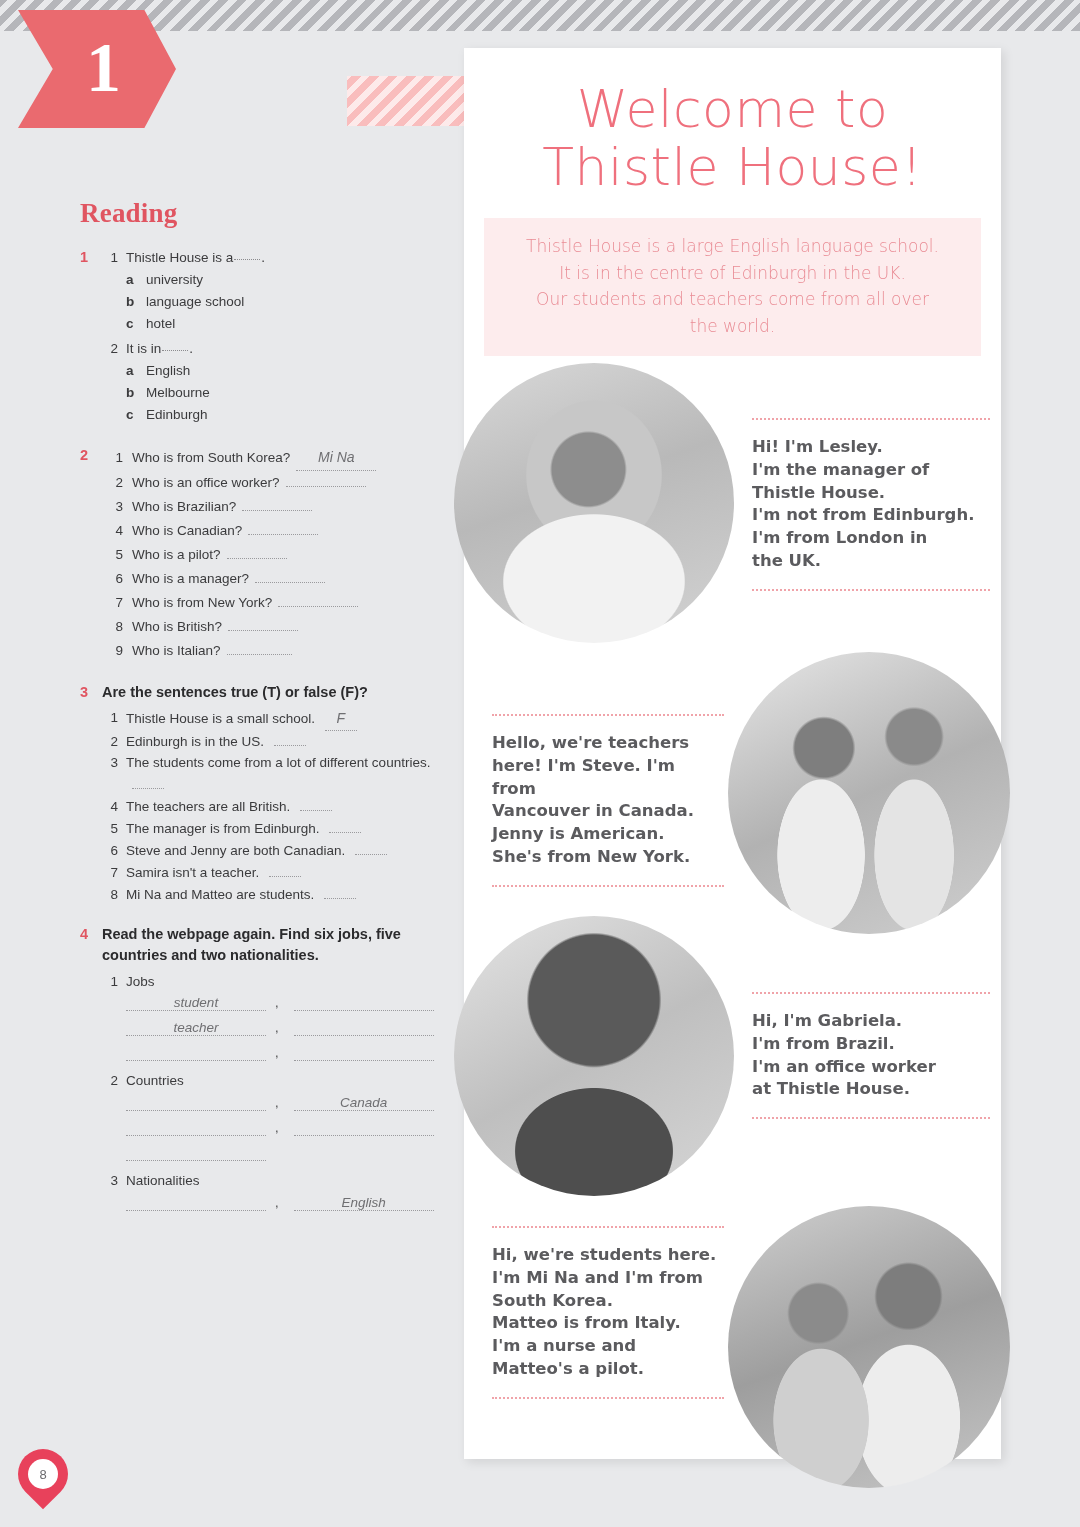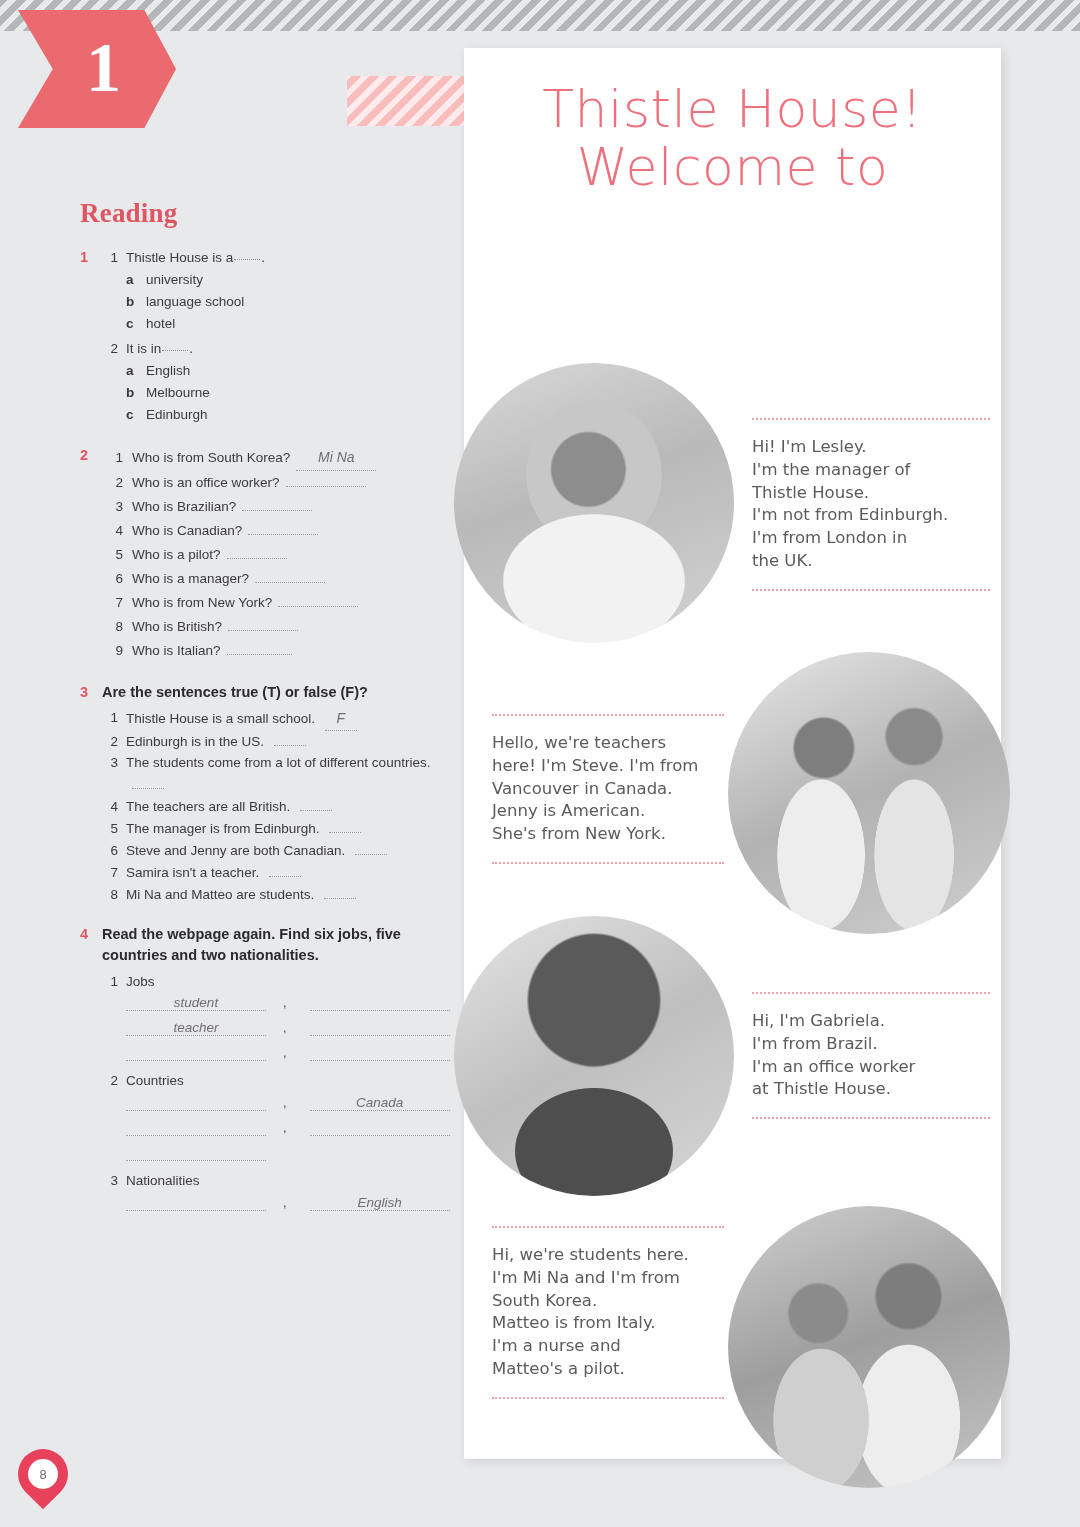--- a/index.html
+++ b/index.html
@@ -123,21 +123,21 @@
     margin-left: 6px;
     padding: 0 4px;
   }
 
   
   .ex2-row { display: flex; align-items: baseline; font-size: 13.5px; line-height: 1.78; }
   .ex2-num { width: 30px; flex: 0 0 30px; text-align: right; padding-right: 9px; }
 
   
   .fill-group { padding-left: 24px; padding-top: 3px; }
-  .fill-line { display: flex; align-items: flex-end; gap: 16px; margin-bottom: 9px; }
+  .fill-line { display: flex; align-items: flex-end; gap: 8px; margin-bottom: 9px; }
   .fill-slot {
     border-bottom: 1px dotted #9a9a9d;
     height: 16px;
     font-style: italic;
     font-size: 13.5px;
     color: #6f6f72;
     text-align: center;
     line-height: 16px;
   }
   .fill-slot.a { width: 140px; }
@@ -203,21 +203,21 @@
   }
   .quote {
     position: absolute;
     border-top: 2px dotted #f0a3a9;
     border-bottom: 2px dotted #f0a3a9;
     padding: 16px 0 16px 0;
     font-size: 16.5px;
     line-height: 1.38;
     color: #5b5b5e;
     font-family: "DejaVu Sans", sans-serif;
-    font-weight: 400;
+    font-weight: 700;
   }
   .quote p { white-space: pre-line; }
 
   
   .photo {
     position: absolute;
     border-radius: 50%;
     overflow: hidden;
     background: #cfcfd1;
     box-shadow: 0 0 0 0 transparent;
@@ -439,24 +439,28 @@
 </div>
 
 <div class="page-pin">
   <div class="pin-body"></div>
   <div class="pin-hole">8</div>
 </div>
 
 <div class="web-card">
 
   <div class="web-title">
+    <div>Welcome to</div>
     <div>Thistle House!</div>
-    <div>Welcome to</div>
   </div>
 
+  <div class="web-intro" style="white-space:pre-line;">Thistle House is a large English language school.
+It is in the centre of Edinburgh in the UK.
+Our students and teachers come from all over
+the world.</div>
 
   <div id="testimonials">
       <div class="photo" style="left: -10px; top: 315px; width: 280px; height: 280px; background: radial-gradient(circle at 48% 38%, rgb(141, 141, 144) 0px, rgb(141, 141, 144) 16%, transparent 17%), radial-gradient(46% 34% at 50% 78%, rgb(242, 242, 243) 0px, rgb(242, 242, 243) 70%, transparent 71%), radial-gradient(40% 44% at 50% 40%, rgb(201, 199, 196) 0px, rgb(201, 199, 196) 60%, transparent 61%), linear-gradient(160deg, rgb(217, 217, 218) 0%, rgb(185, 185, 187) 45%, rgb(211, 211, 212) 100%); filter: grayscale(1);"></div>
       <div class="quote" style="left: 288px; top: 370px; width: 238px;">
         <p>Hi! I'm Lesley.
 I'm the manager of
 Thistle House.
 I'm not from Edinburgh.
 I'm from London in
 the UK.</p>

